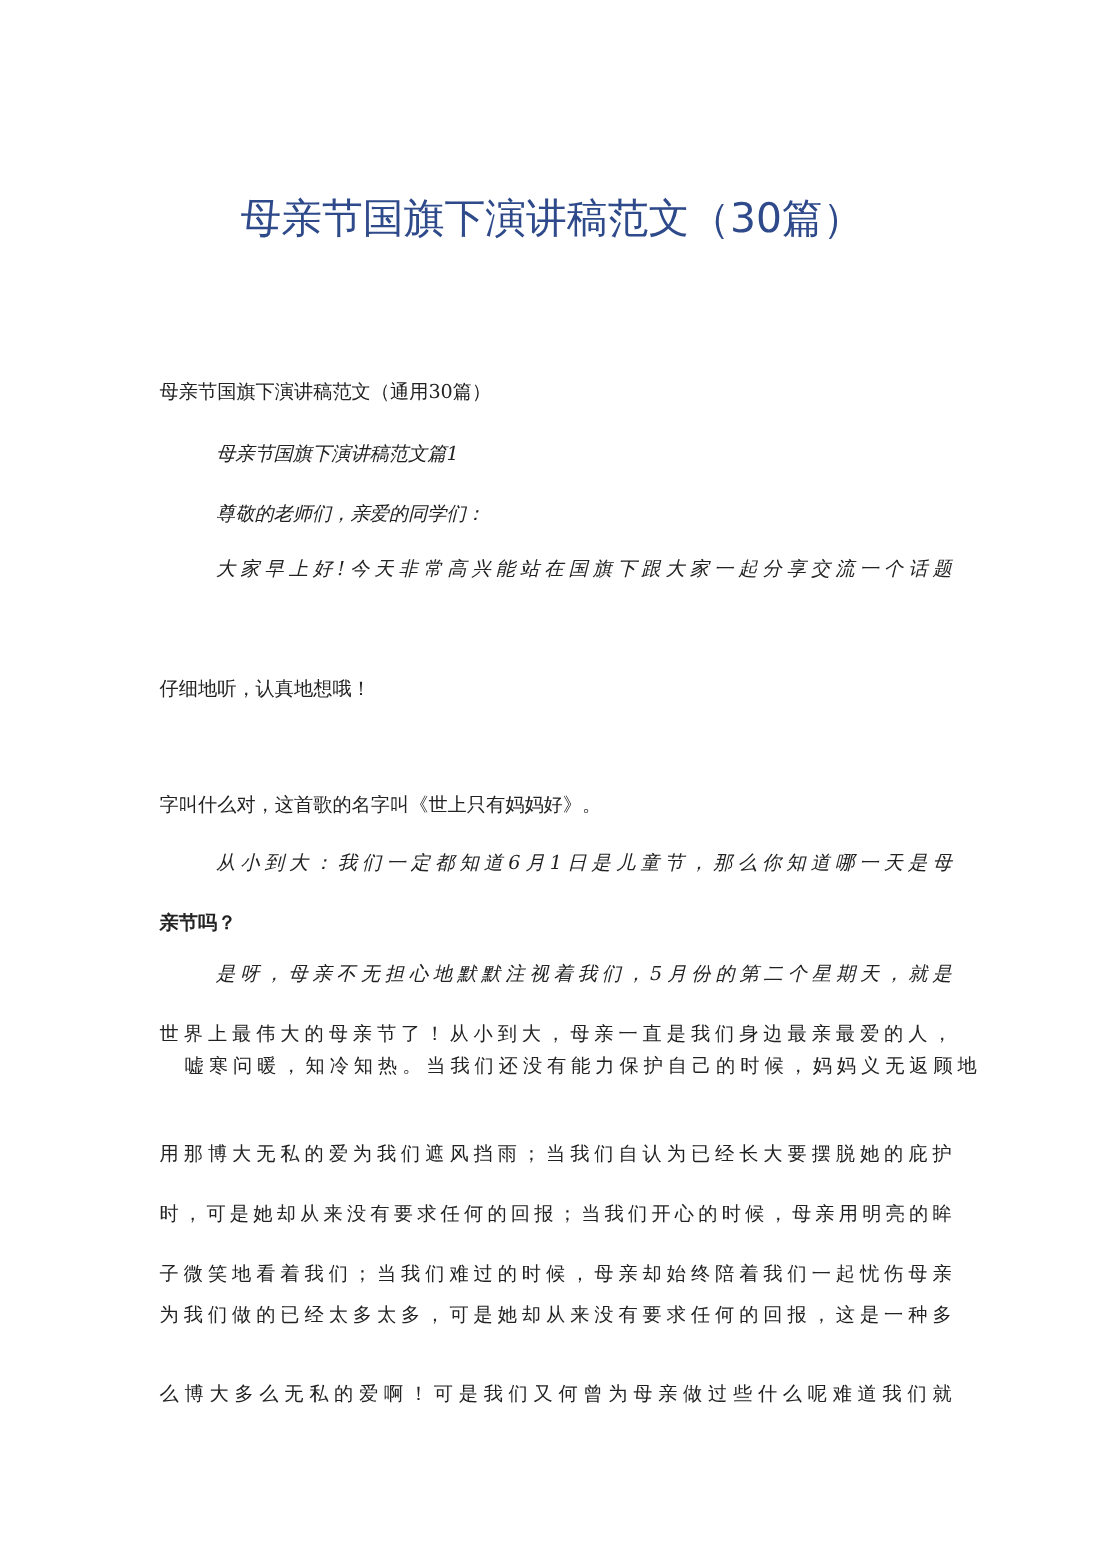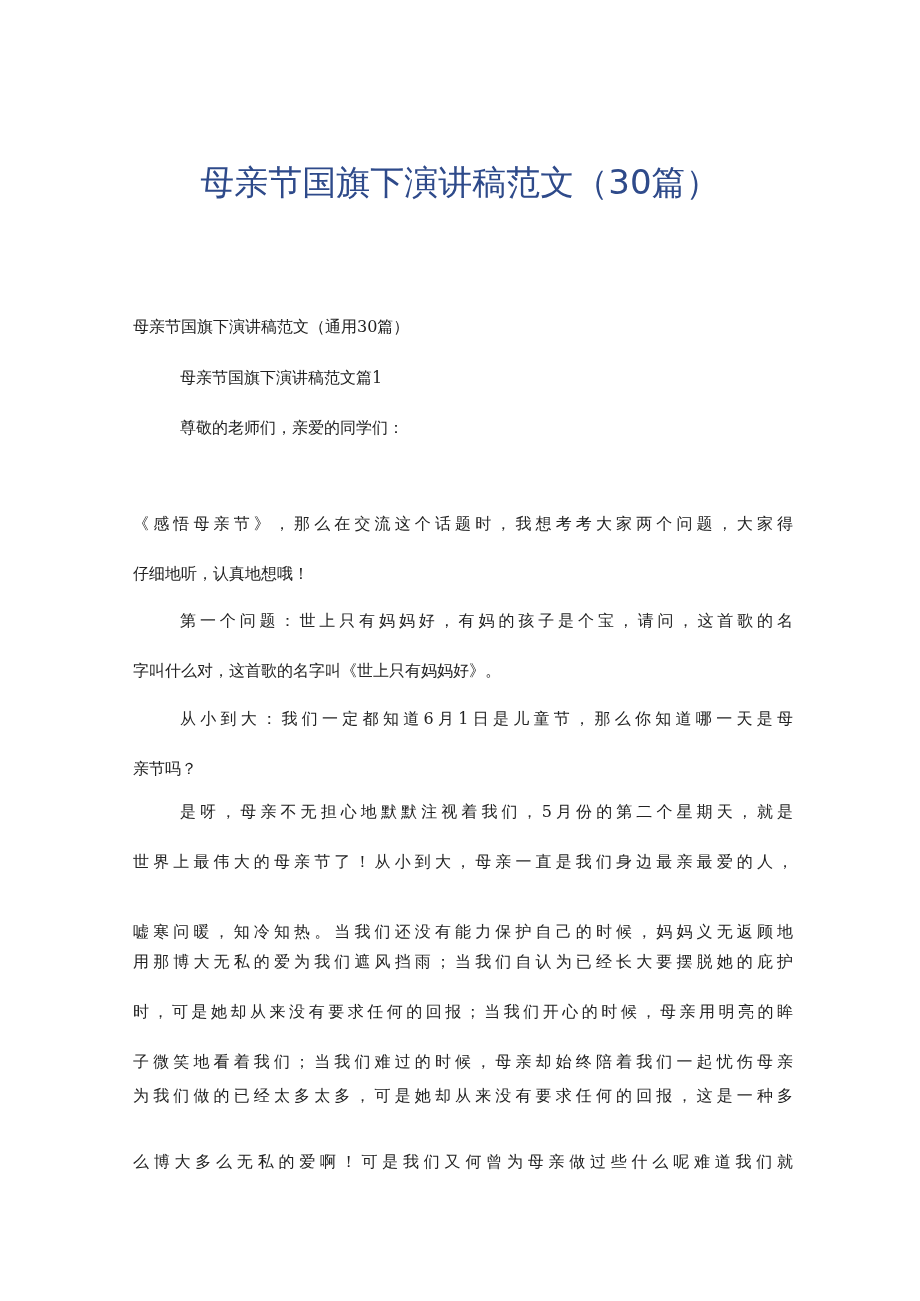--- a/index.html
+++ b/index.html
@@ -3,44 +3,43 @@
 <meta charset="utf-8">
 <style>
   html, body { margin: 0; padding: 0; background: #ffffff; }
   body { width: 920px; height: 1301px; position: relative; overflow: hidden;
          font-family: "DejaVu Serif", "Liberation Serif", serif; color: #1a1a1a; }
   .page { position: absolute; left: 0; top: 0; width: 920px; height: 1169px; }
   .title { position: absolute; top: 160px; left: 0; width: 920px; text-align: center;
            font-family: "DejaVu Sans", "Liberation Sans", sans-serif;
            font-size: 34px; color: #2e4a8a; letter-spacing: 0px; line-height: 44px; }
   .line { position: absolute; left: 133px; font-size: 16px; line-height: 28px; white-space: nowrap; color: #222; }
-  .indent { left: 180px; }
+  .indent { left: 180px; font-style: italic; }
   .just { width: 660px; text-align-last: justify; text-align: justify; }
   .just.indent { width: 613px; }
 </style>
 </head>
 <body>
 
 <div class="page">
   <div class="title">母亲节国旗下演讲稿范文（30篇）</div>
 
   <div class="line" style="top:313px;">母亲节国旗下演讲稿范文（通用30篇）</div>
   <div class="line indent" style="top:364px;">母亲节国旗下演讲稿范文篇1</div>
   <div class="line indent" style="top:414px;">尊敬的老师们，亲爱的同学们：</div>
 
-  <div class="line just" style="top:510px;">《感悟母亲节》，那么在交流这个话题时，我想考考大家两个问题，大家得</div>
+  <div class="line indent just" style="top:460px;">大家早上好!今天非常高兴能站在国旗下跟大家一起分享交流一个话题</div>
   <div class="line" style="top:560px;">仔细地听，认真地想哦！</div>
 
-  <div class="line indent just" style="top:607px;">第一个问题：世上只有妈妈好，有妈的孩子是个宝，请问，这首歌的名</div>
   <div class="line" style="top:657px;">字叫什么对，这首歌的名字叫《世上只有妈妈好》。</div>
 
   <div class="line indent just" style="top:705px;">从小到大：我们一定都知道6月1日是儿童节，那么你知道哪一天是母</div>
-  <div class="line" style="top:755px;">亲节吗？</div>
+  <div class="line" style="top:755px;font-weight:bold;">亲节吗？</div>
 
   <div class="line indent just" style="top:798px;">是呀，母亲不无担心地默默注视着我们，5月份的第二个星期天，就是</div>
   <div class="line just" style="top:848px;">世界上最伟大的母亲节了！从小到大，母亲一直是我们身边最亲最爱的人，</div>
-  <div class="line just" style="top:918px;">嘘寒问暖，知冷知热。当我们还没有能力保护自己的时候，妈妈义无返顾地</div>
+  <div class="line just" style="top:874px;margin-left:21px;">嘘寒问暖，知冷知热。当我们还没有能力保护自己的时候，妈妈义无返顾地</div>
   <div class="line just" style="top:948px;">用那博大无私的爱为我们遮风挡雨；当我们自认为已经长大要摆脱她的庇护</div>
   <div class="line just" style="top:998px;">时，可是她却从来没有要求任何的回报；当我们开心的时候，母亲用明亮的眸</div>
   <div class="line just" style="top:1048px;">子微笑地看着我们；当我们难过的时候，母亲却始终陪着我们一起忧伤母亲</div>
   <div class="line just" style="top:1082px;">为我们做的已经太多太多，可是她却从来没有要求任何的回报，这是一种多</div>
   <div class="line just" style="top:1148px;">么博大多么无私的爱啊！可是我们又何曾为母亲做过些什么呢难道我们就</div>
 </div>
 
 </body></html>

